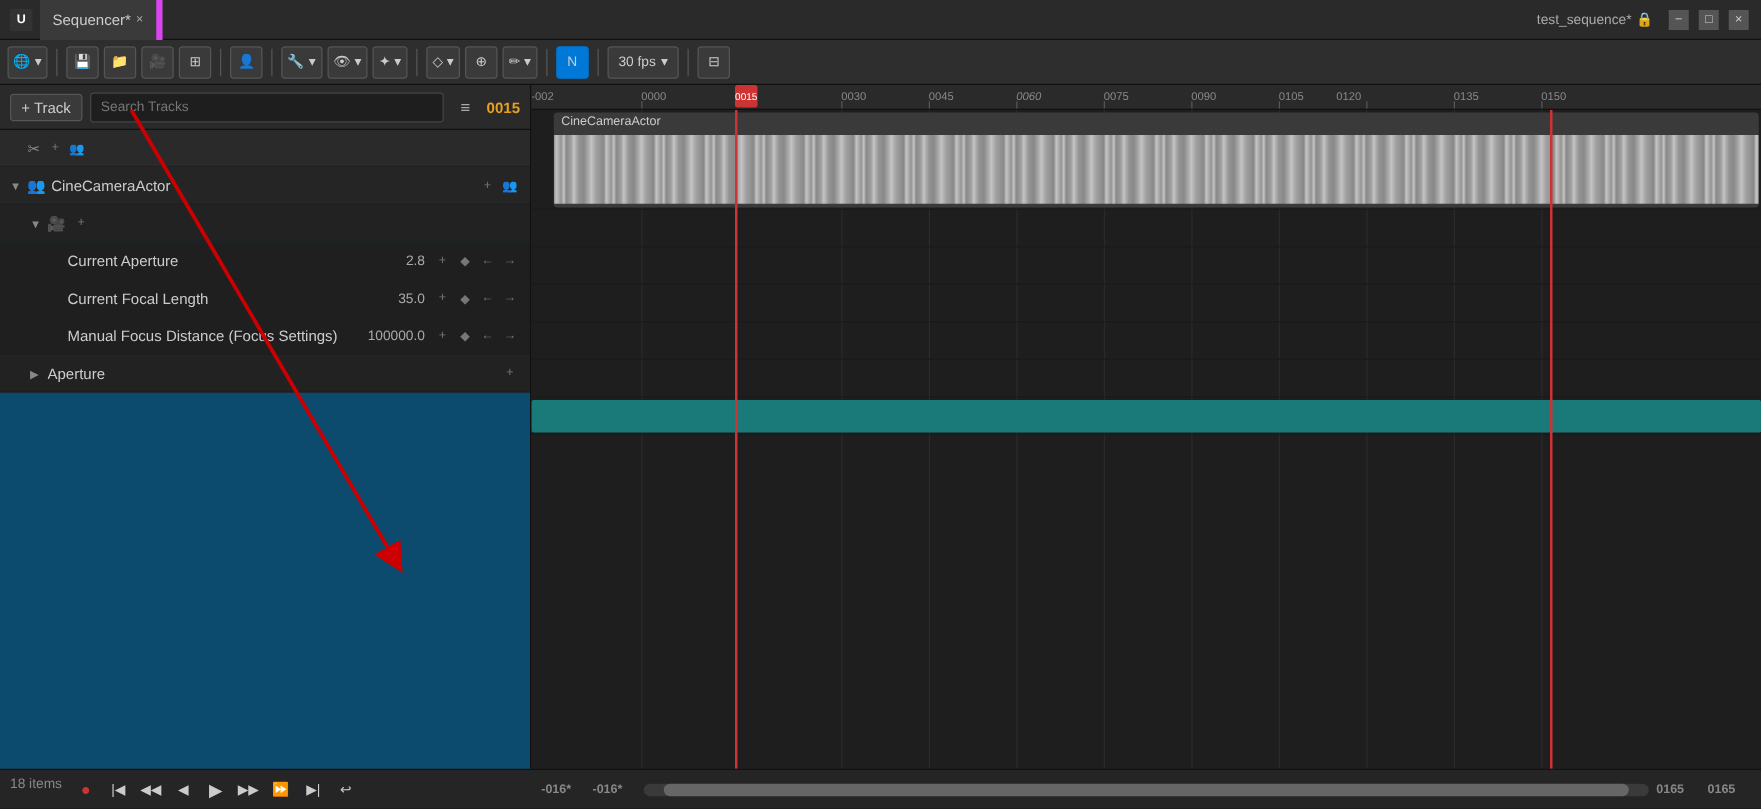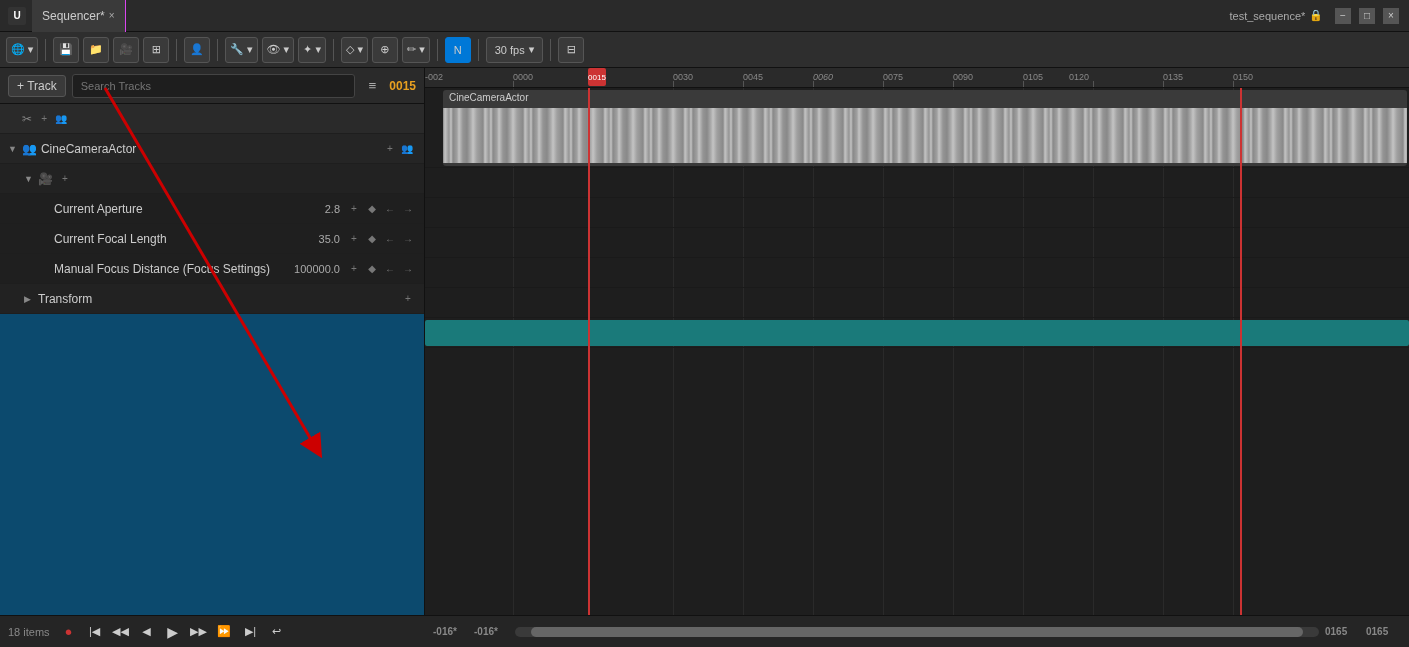--- a/index.html
+++ b/index.html
@@ -34,21 +34,21 @@
       background: #333;
       border-radius: 2px;
       display: flex; align-items: center; justify-content: center;
       font-size: 10px; color: #fff; font-weight: bold;
     }
     .tab {
       display: flex; align-items: center; gap: 4px;
       padding: 0 10px;
       height: 32px;
       background: #3a3a3a;
-      border-right: 1px solid #d946ef;
+      border-right: 5px solid #d946ef;
       font-size: 12px; color: #ccc;
     }
     .tab .close-btn {
       font-size: 10px; color: #aaa; cursor: pointer;
     }
     .title-bar-right {
       margin-left: auto;
       display: flex; align-items: center;
       padding: 0 10px;
       gap: 12px;
@@ -307,21 +307,20 @@
       height: 32px;
       background: #252525;
       border-top: 1px solid #111;
       display: flex;
       align-items: center;
     }
     .bottom-left {
       width: 425px;
       padding: 0 8px;
       display: flex;
-      align-items: center;
     }
     .items-count {
       font-size: 11px;
       color: #888;
     }
     .playback-controls {
       display: flex; align-items: center; gap: 4px;
       padding: 0 8px;
     }
     .play-btn {
@@ -513,21 +512,21 @@
         <div class="track-actions">
           <button class="track-action-btn">+</button>
           <button class="track-action-btn">◆</button>
           <button class="track-action-btn">←</button>
           <button class="track-action-btn">→</button>
         </div>
       </div>
 
       <div class="track-row sub-track">
         <span class="track-arrow">▶</span>
-        <span class="track-name">Transform</span>
+        <span class="track-name">Aperture</span>
         <div class="track-actions">
           <button class="track-action-btn">+</button>
         </div>
       </div>
 
     </div>
   </div>
 
   <div class="timeline-area">
 

